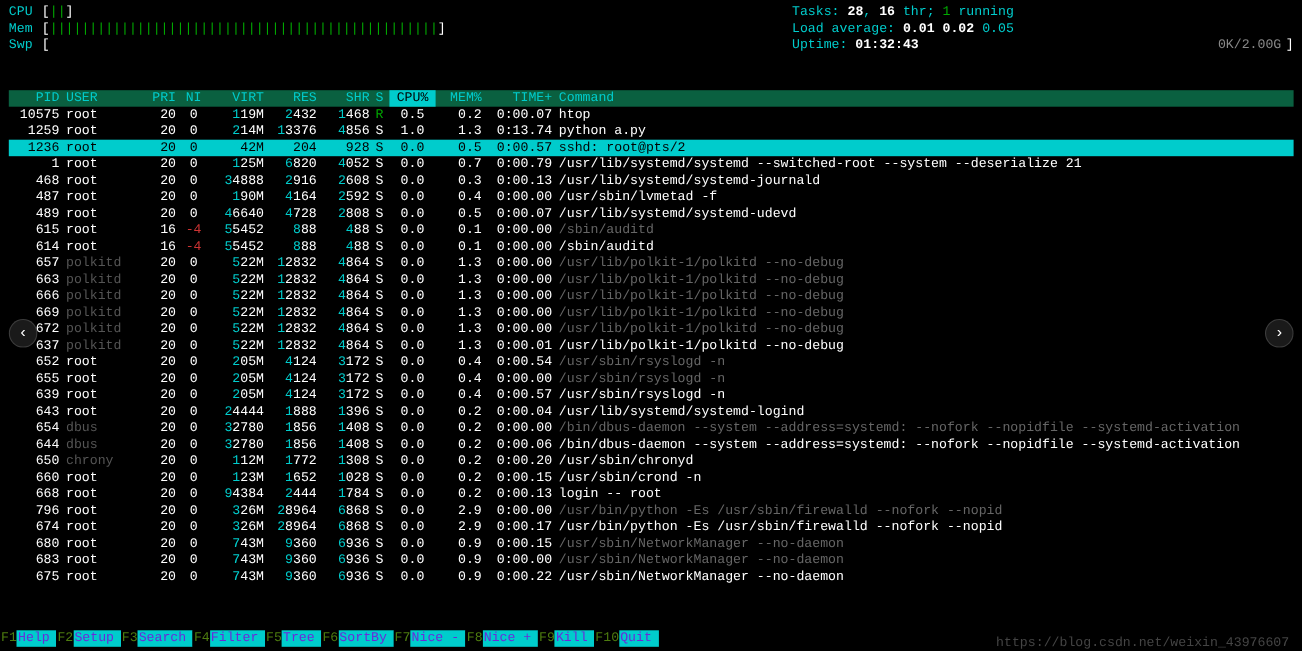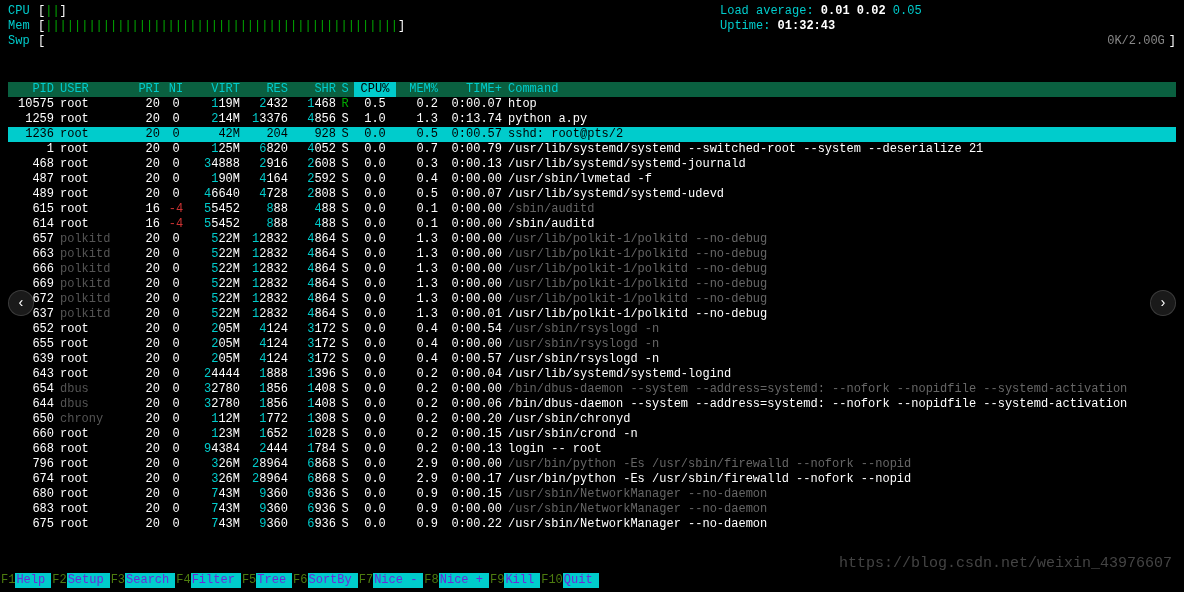--- a/index.html
+++ b/index.html
@@ -38,21 +38,21 @@
 .green{color:#0a0}
 .red{color:#c33}
 .dim{color:#666}
 .user-dim{color:#555}
 .footer{position:absolute;bottom:4px;left:0;right:0;display:flex;height:15px}
 .footer .key{color:#4d7c0f;background:#000;padding-left:1px}
 .footer .label{background:#0cc;color:#6d28d9;padding:0 6px 0 1px}
 .nav-circle{position:absolute;top:290px;width:26px;height:26px;border-radius:50%;background:rgba(255,255,255,0.1);display:flex;align-items:center;justify-content:center;color:#fff;font-size:14px;cursor:pointer;border:1px solid rgba(255,255,255,.15)}
 .nav-left{left:8px}
 .nav-right{right:8px}
-.watermark{position:absolute;bottom:21px;right:12px;color:#444;font-size:15px}
+.watermark{position:absolute;bottom:0;right:12px;color:#444;font-size:12px}
 .first-digit{color:#0cc}
 </style>
 </head>
 <body>
 
 <div class="screen">
   <div class="header">
     <div class="meter-row">
       <span class="meter-label">CPU</span>
         <span class="bracket">[</span>
@@ -68,20 +68,21 @@
     <div class="meter-row">
       <span class="meter-label">Swp</span>
         <span class="bracket">[</span>
         <span class="bar-mem"></span>
         <span class="meter-reading" style="width:602px">0K/2.00G</span>
         <span class="bracket">]</span>
     </div>
   </div>
 
   <div class="stats">
+    <div><span class="cyan">Tasks: </span><span class="white">28</span><span class="cyan">, </span><span class="white">16</span><span class="cyan"> thr; </span><span class="green">1</span><span class="cyan"> running</span></div>
     <div><span class="cyan">Load average: </span><span class="white">0.01</span> <span class="white">0.02</span> <span class="cyan">0.05</span></div>
     <div><span class="cyan">Uptime: </span><span class="white">01:32:43</span></div>
   </div>
 
   <div style="height:15px"></div>
 
   <div class="col-header" id="col-header">
       <span class="pid">PID</span>
       <span class="user">USER</span>
       <span class="pri">PRI</span>

